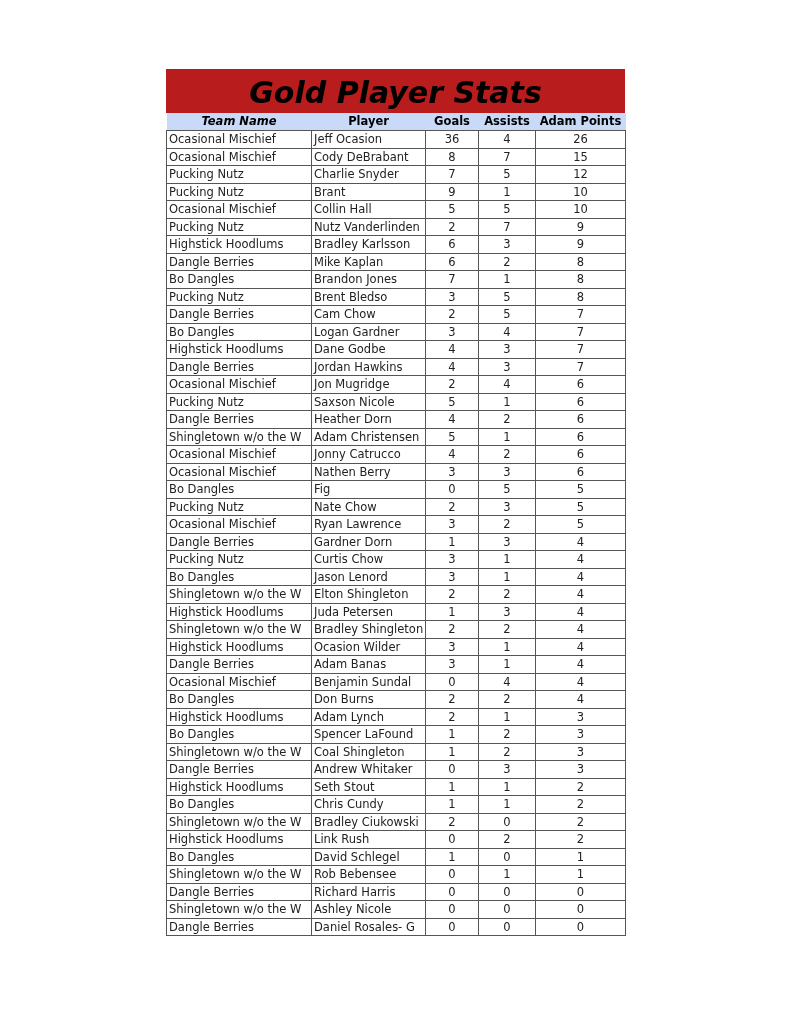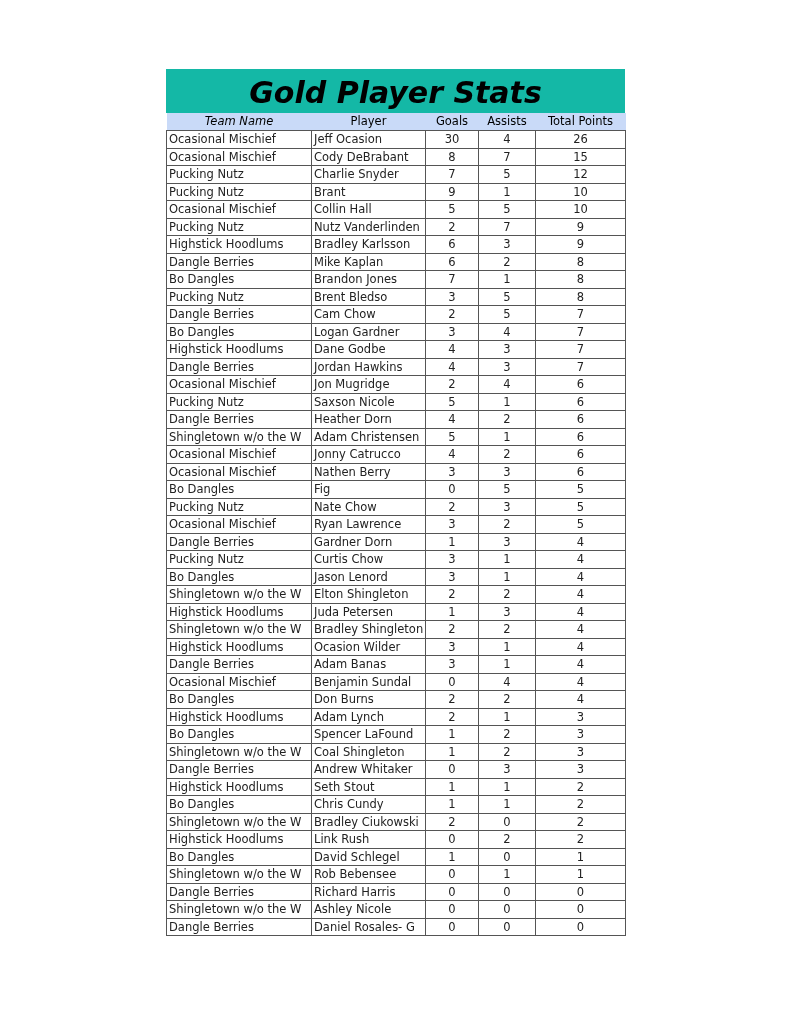--- a/index.html
+++ b/index.html
@@ -1,40 +1,40 @@
 <!DOCTYPE html>
 <html><head>
 <meta charset="utf-8">
 <style>
   html, body { margin: 0; padding: 0; background: #ffffff; }
   body { width: 791px; height: 1024px; position: relative; font-family: "DejaVu Sans", sans-serif; }
   .sheet {
     position: absolute; left: 166px; top: 69px; width: 459px;
   }
   .header-block {
-    background: #14b8a6;
+    background: #b91c1c;
     width: 459px;
   }
   .title {
     height: 44px; line-height: 48px;
     text-align: center;
     font-family: "DejaVu Sans", sans-serif;
     font-weight: bold; font-style: italic;
     font-size: 30px; color: #000;
     letter-spacing: 0px;
   }
   table { border-collapse: collapse; width: 459px; table-layout: fixed; }
   col.c-team { width: 145px; }
   col.c-player { width: 114px; }
   col.c-goals { width: 53px; }
   col.c-assists { width: 57px; }
   col.c-total { width: 90px; }
   thead th {
     background: #c9daf8;
-    font-size: 11.5px; font-weight: normal; color: #000;
+    font-size: 11.5px; font-weight: bold; color: #000;
     height: 17px; padding: 0; line-height: 17px;
     border: none;
   }
   th.team-h { font-style: italic; text-align: center; }
   tbody td {
     border: 1px solid #555;
     height: 16.5px; padding: 0 2px; line-height: 16px;
     font-size: 11.5px; color: #222;
     white-space: nowrap; overflow: hidden;
   }
@@ -55,28 +55,28 @@
         <col class="c-goals">
         <col class="c-assists">
         <col class="c-total">
     </colgroup>
     <thead>
       <tr>
         <th class="team-h">Team Name</th>
         <th>Player</th>
         <th>Goals</th>
         <th>Assists</th>
-        <th>Total Points</th>
+        <th>Adam Points</th>
       </tr>
     </thead>
     <tbody id="rows">
         <tr>
           <td>Ocasional Mischief</td>
           <td>Jeff Ocasion</td>
-          <td class="num">30</td>
+          <td class="num">36</td>
           <td class="num">4</td>
           <td class="num">26</td>
         </tr>
         <tr>
           <td>Ocasional Mischief</td>
           <td>Cody DeBrabant</td>
           <td class="num">8</td>
           <td class="num">7</td>
           <td class="num">15</td>
         </tr>

